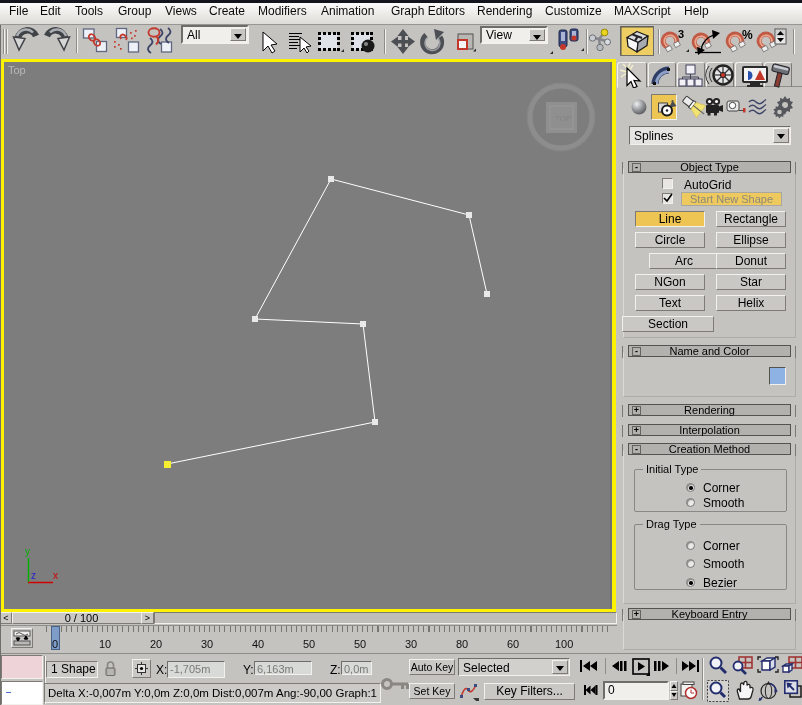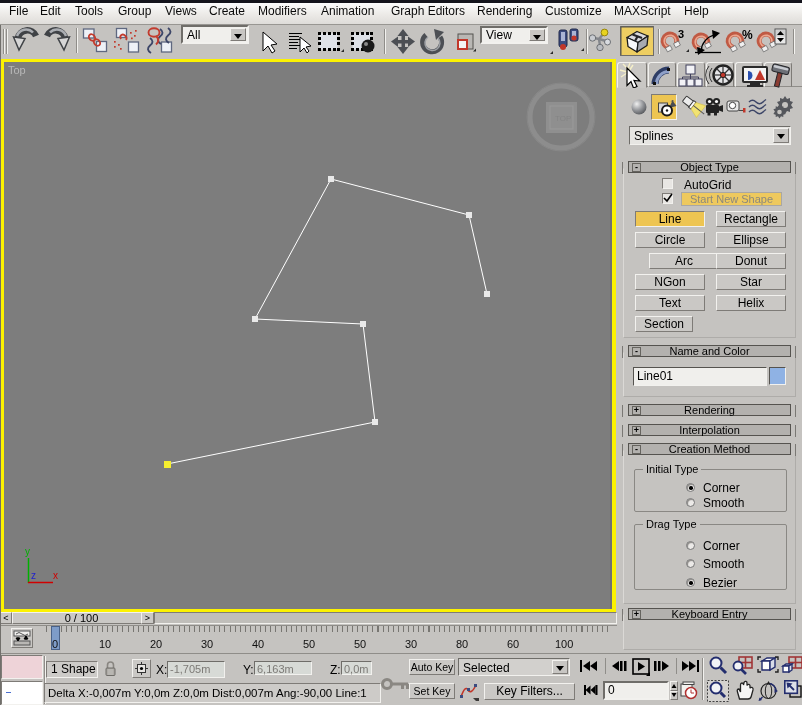--- a/index.html
+++ b/index.html
@@ -414,25 +414,24 @@
   <div class="abs" style="left:18px;top:153px;width:70px;height:16px;background:#eec552;border:1px solid;border-color:#7e7b77 #f2f1ee #f2f1ee #7e7b77;font-size:12px;text-align:center;line-height:14px">Line</div>
   <div class="abs btn" style="left:99px;top:153px;width:70px;height:16px">Rectangle</div>
   <div class="abs btn" style="left:18px;top:174px;width:70px;height:16px">Circle</div>
   <div class="abs btn" style="left:99px;top:174px;width:70px;height:16px">Ellipse</div>
   <div class="abs btn" style="left:32px;top:195px;width:70px;height:16px">Arc</div>
   <div class="abs btn" style="left:99px;top:195px;width:70px;height:16px">Donut</div>
   <div class="abs btn" style="left:18px;top:216px;width:70px;height:16px">NGon</div>
   <div class="abs btn" style="left:99px;top:216px;width:70px;height:16px">Star</div>
   <div class="abs btn" style="left:18px;top:237px;width:70px;height:16px">Text</div>
   <div class="abs btn" style="left:99px;top:237px;width:70px;height:16px">Helix</div>
-  <div class="abs btn" style="left:18px;top:258px;width:58px;height:16px">Section</div>
+  <div class="abs btn" style="left:5px;top:258px;width:92px;height:16px">Section</div>
 
   <div class="rhead" style="top:287px"><span class="pm">-</span>Name and Color</div>
   <div class="abs" style="left:6px;top:294px;width:173px;height:45px;border:1px solid;border-color:#c5c3c0 #aeaca9 #aeaca9 #dbd9d6"></div>
-  <div class="abs" style="left:16px;top:309px;width:134px;height:19px;background:#f0efec;border:1px solid;border-color:#55534f #f2f1ee #f2f1ee #55534f;font-size:12px;line-height:17px;padding-left:3px">Line01</div>
   <div class="abs" style="left:152px;top:309px;width:17px;height:18px;background:#8fb2e4;border:1px solid;border-color:#55534f #f2f1ee #f2f1ee #55534f"></div>
 
   <div class="rhead" style="top:346px"><span class="pm">+</span>Rendering</div>
   <div class="rhead" style="top:366px"><span class="pm">+</span>Interpolation</div>
 
   <div class="rhead" style="top:385px"><span class="pm">-</span>Creation Method</div>
   <div class="abs" style="left:6px;top:392px;width:173px;height:154px;border:1px solid;border-color:#c5c3c0 #aeaca9 #aeaca9 #dbd9d6"></div>
   <div class="gbox" style="left:17px;top:411px;width:153px;height:43px">
     <span class="glabel">Initial Type</span>
     <span class="radio on" style="left:51px;top:13px"></span>
@@ -518,21 +517,21 @@
 <span class="abs" style="left:243px;top:663px;font-size:12px">Y:</span>
 <div class="fld" style="left:254px;top:661px;width:58px;height:14px">6,163m</div>
 <span class="abs" style="left:330px;top:663px;font-size:12px">Z:</span>
 <div class="fld" style="left:341px;top:661px;width:31px;height:14px">0,0m</div>
 <svg class="abs" style="left:381px;top:676px" width="30" height="17" viewBox="0 0 30 17">
   <circle cx="6" cy="8" r="4.5" fill="none" stroke="#8a8782" stroke-width="3"></circle>
   <line x1="10" y1="8" x2="27" y2="8" stroke="#8a8782" stroke-width="3"></line>
   <rect x="20" y="8" width="3" height="5" fill="#8a8782"></rect>
       <rect x="25" y="8" width="3" height="5" fill="#8a8782"></rect>
 </svg>
-<div class="abs in" style="left:44px;top:683px;width:337px;height:20px;background:#cdcbc8;font-size:11.5px;line-height:18px;padding-left:3px;white-space:nowrap;overflow:hidden">Delta X:-0,007m  Y:0,0m  Z:0,0m  Dist:0,007m Ang:-90,00 Line:1</div>
+<div class="abs in" style="left:44px;top:683px;width:337px;height:20px;background:#cdcbc8;font-size:11.5px;line-height:18px;padding-left:3px;white-space:nowrap;overflow:hidden">Delta X:-0,007m  Y:0,0m  Z:0,0m  Dist:0,007m Ang:-90,00 Graph:1</div>
 <div class="abs btn" style="left:409px;top:659px;width:46px;height:16px;font-size:10.5px;line-height:14px">Auto Key</div>
 <div class="abs btn" style="left:409px;top:683px;width:46px;height:16px;font-size:10.5px;line-height:14px">Set Key</div>
 <div class="combo" style="left:458px;top:658px;width:112px;height:18px;background:#d2d0cd">
   <span class="txt" style="top:2px">Selected</span>
       <span class="cbtn"></span>
 </div>
 <svg class="abs" style="left:459px;top:681px" width="20" height="20" viewBox="0 0 20 20">
   <path d="M 2 16 Q 6 4 9 9 T 17 4" fill="none" stroke="#c2372a" stroke-width="1.6"></path>
   <rect x="1" y="14" width="3" height="3" fill="#3c4c80"></rect>
       <rect x="8" y="7" width="3" height="3" fill="#3c4c80"></rect>

